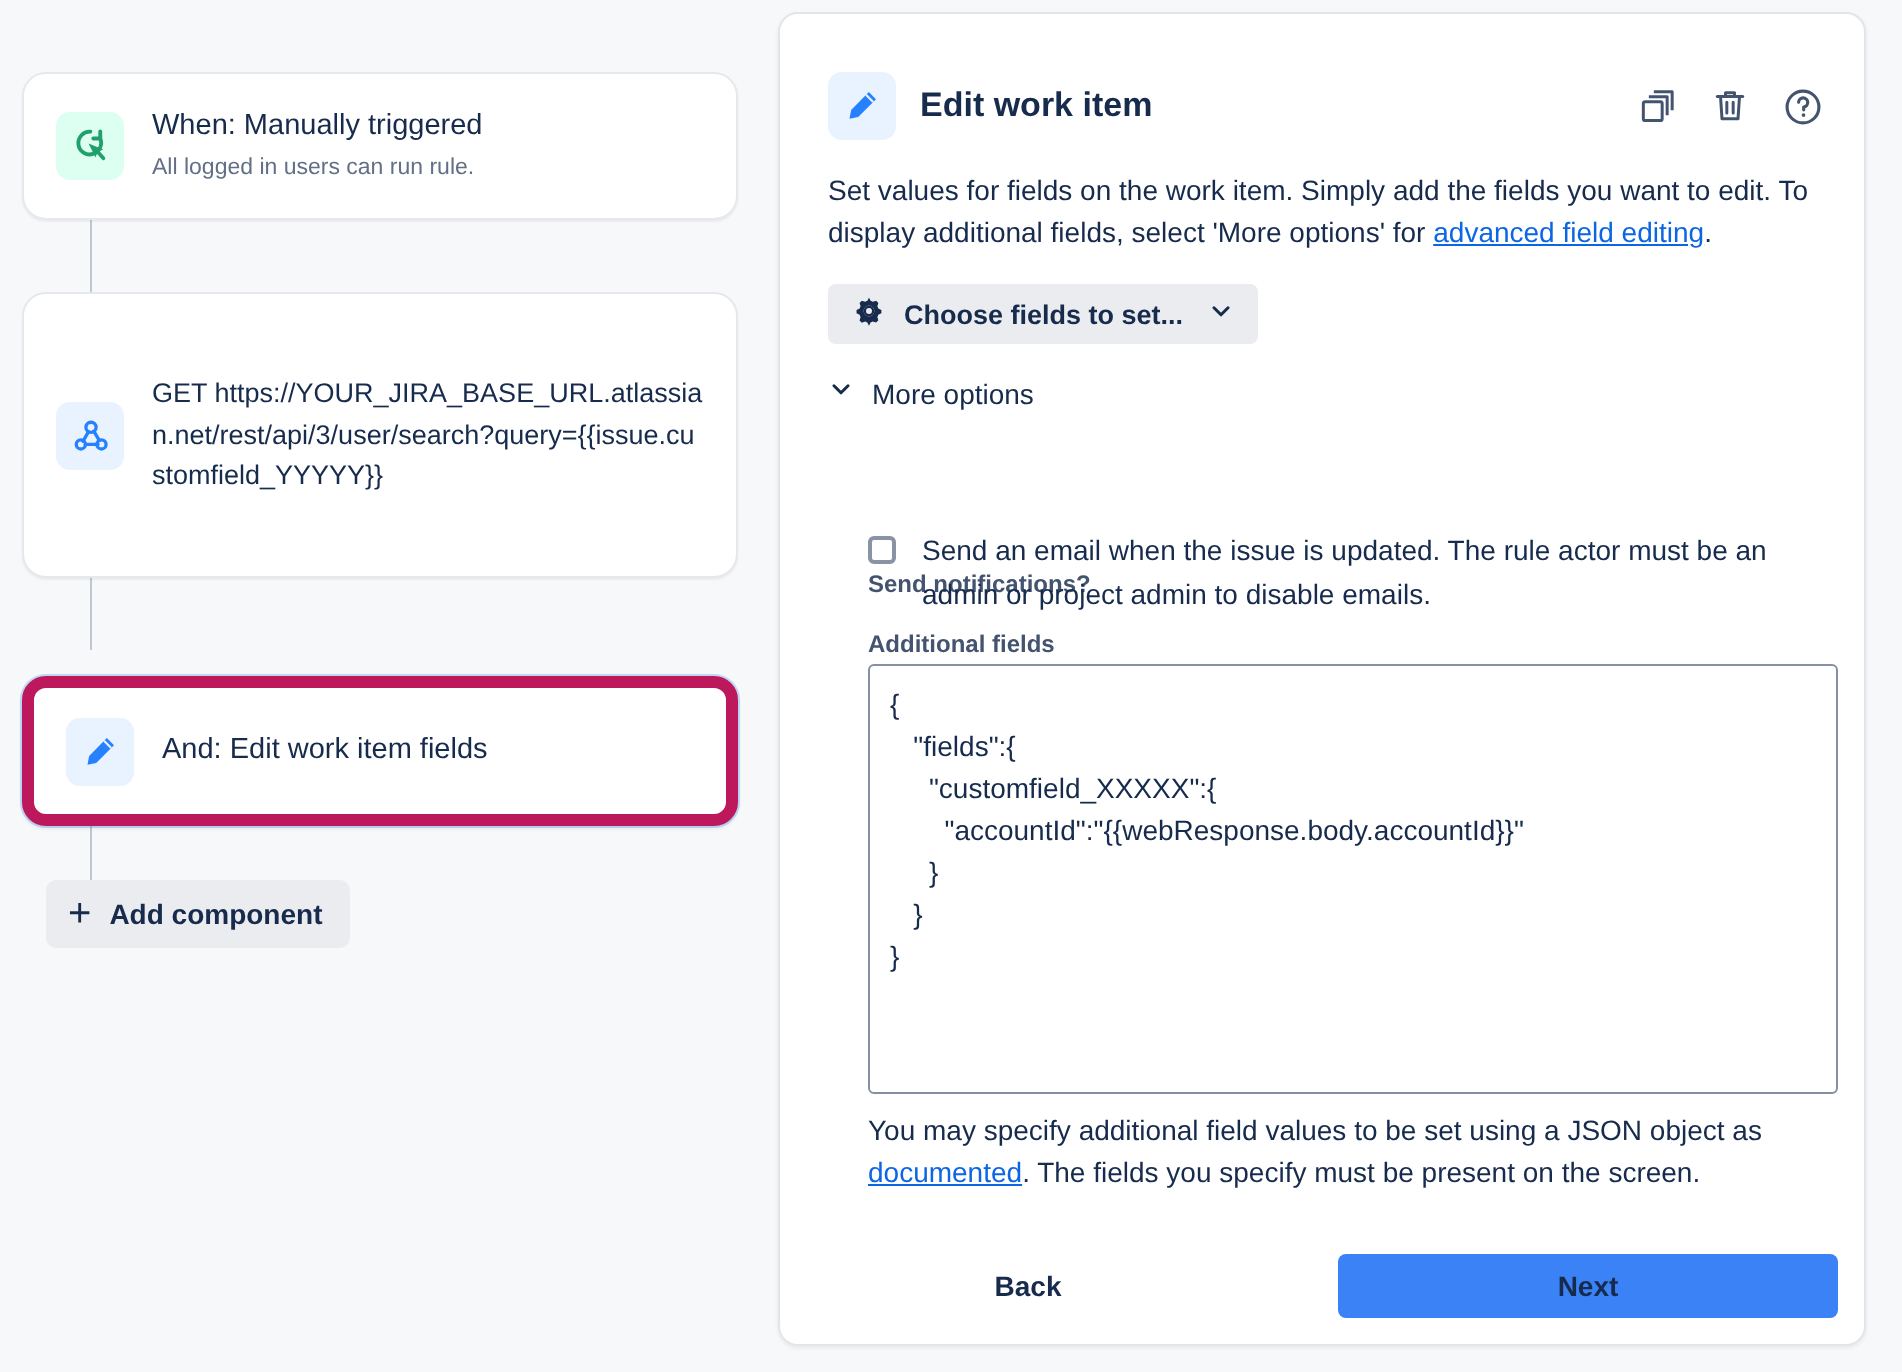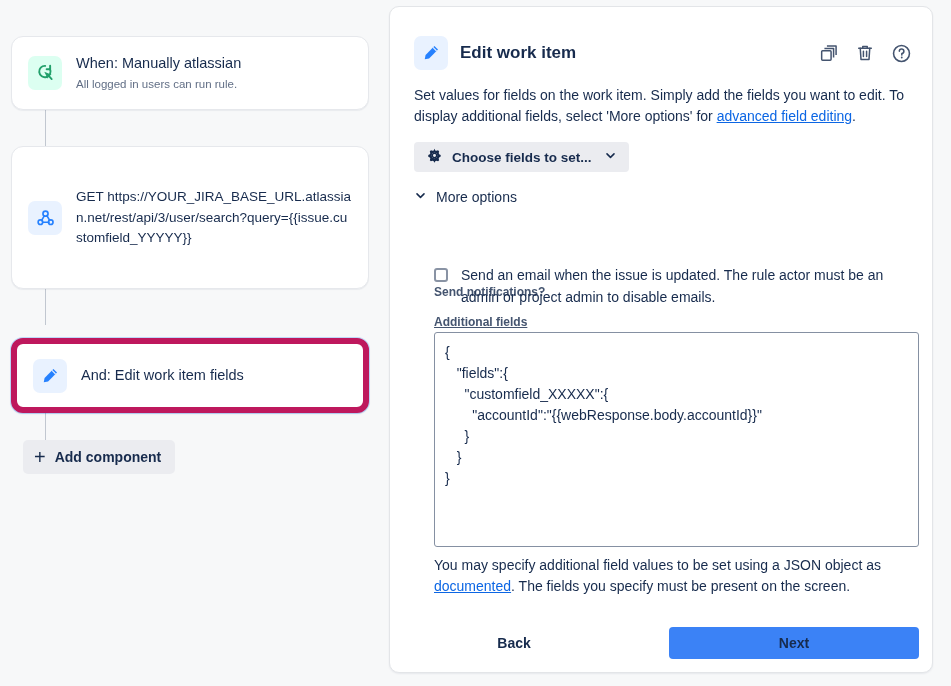--- a/index.html
+++ b/index.html
@@ -252,21 +252,20 @@
     color: #172b4d;
   }
 
   #additional-label {
     position: absolute;
     left: 433px;
     top: 308px;
     font-size: 12px;
     font-weight: 700;
     color: #44546f;
-    text-decoration: underline;
   }
   #additional-label { left: 44px; }
 
   #json-textarea {
     position: absolute;
     left: 44px;
     top: 325px;
     width: 485px;
     height: 215px;
     box-sizing: border-box;
@@ -343,21 +342,21 @@
   <div class="rule-card" id="card-trigger">
     <span class="card-icon icon-green">
       <svg width="22" height="22" viewBox="0 0 24 24" fill="none">
         <path d="M12.2 4.2a6.2 6.2 0 1 0 5.2 3.4" stroke="#22a06b" stroke-width="2.1" stroke-linecap="round"></path>
         <path d="M17.6 4.1v3.8h-3.8" stroke="#22a06b" stroke-width="2.1" stroke-linecap="round" stroke-linejoin="round"></path>
         <path d="M11.2 10.6l8.1 3.3-3.2 1.1-1.1 3.3-3.8-7.7z" fill="#22a06b"></path>
         <path d="M16.4 15.4l2.9 3.3" stroke="#22a06b" stroke-width="2" stroke-linecap="round"></path>
       </svg>
     </span>
     <div class="card-body">
-      <div class="card-title">When: Manually atlassian</div>
+      <div class="card-title">When: Manually triggered</div>
       <div class="card-sub">All logged in users can run rule.</div>
     </div>
   </div>
 
   <div class="rule-card" id="card-webrequest">
     <span class="card-icon icon-blue">
       <svg width="21" height="21" viewBox="0 0 24 24" fill="none" stroke="#2681fe" stroke-width="1.9" stroke-linecap="round" stroke-linejoin="round">
         <circle cx="12" cy="7.6" r="2.9"></circle>
         <path d="M10.6 10.1L7.4 15.6"></path>
         <circle cx="6.2" cy="17.4" r="2.6"></circle>

